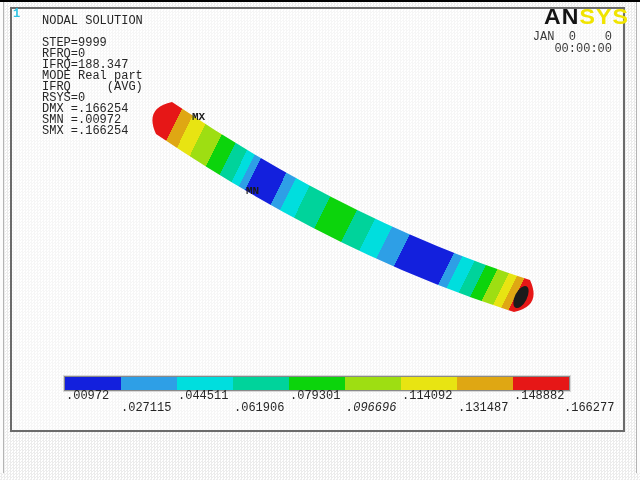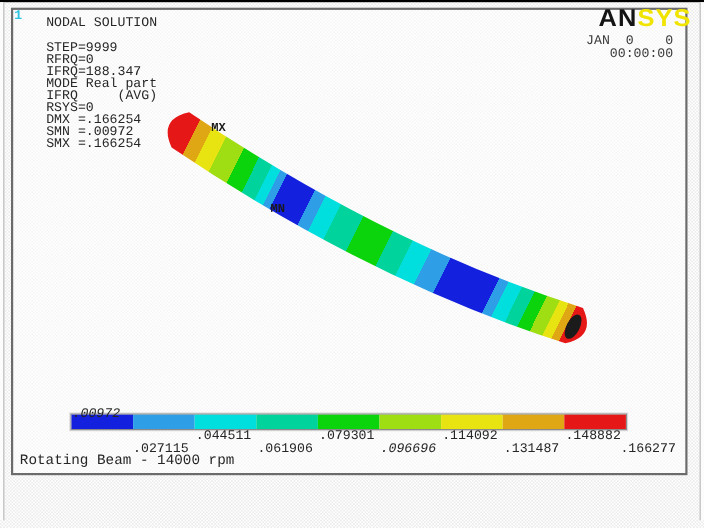--- a/index.html
+++ b/index.html
@@ -162,26 +162,25 @@
     <div class="legend-seg" style="background: rgb(46, 159, 230);"></div>
     <div class="legend-seg" style="background: rgb(0, 222, 222);"></div>
     <div class="legend-seg" style="background: rgb(0, 211, 155);"></div>
     <div class="legend-seg" style="background: rgb(12, 212, 12);"></div>
     <div class="legend-seg" style="background: rgb(158, 222, 18);"></div>
     <div class="legend-seg" style="background: rgb(232, 228, 18);"></div>
     <div class="legend-seg" style="background: rgb(223, 167, 19);"></div>
     <div class="legend-seg" style="background: rgb(230, 23, 23);"></div>
   </div>
 
-  <span class="legend-label" style="left:66px;top:371px;font-style:italic;">.00972</span>
+  <span class="legend-label" style="left:66px;top:391px;">.00972</span>
   <span class="legend-label" style="left:110px;top:403px;margin-left:11px;">.027115</span>
   <span class="legend-label" style="left:178px;top:391px;">.044511</span>
   <span class="legend-label" style="left:234px;top:403px;">.061906</span>
   <span class="legend-label" style="left:290px;top:391px;">.079301</span>
   <span class="legend-label" style="left:346px;top:403px;font-style:italic;">.096696</span>
   <span class="legend-label" style="left:402px;top:391px;">.114092</span>
   <span class="legend-label" style="left:458px;top:403px;">.131487</span>
   <span class="legend-label" style="left:514px;top:391px;">.148882</span>
   <span class="legend-label" style="left:564px;top:403px;">.166277</span>
 
-  <div class="caption">Rotating Beam - 14000 rpm</div>
 
 </div>
 
 </body></html>

